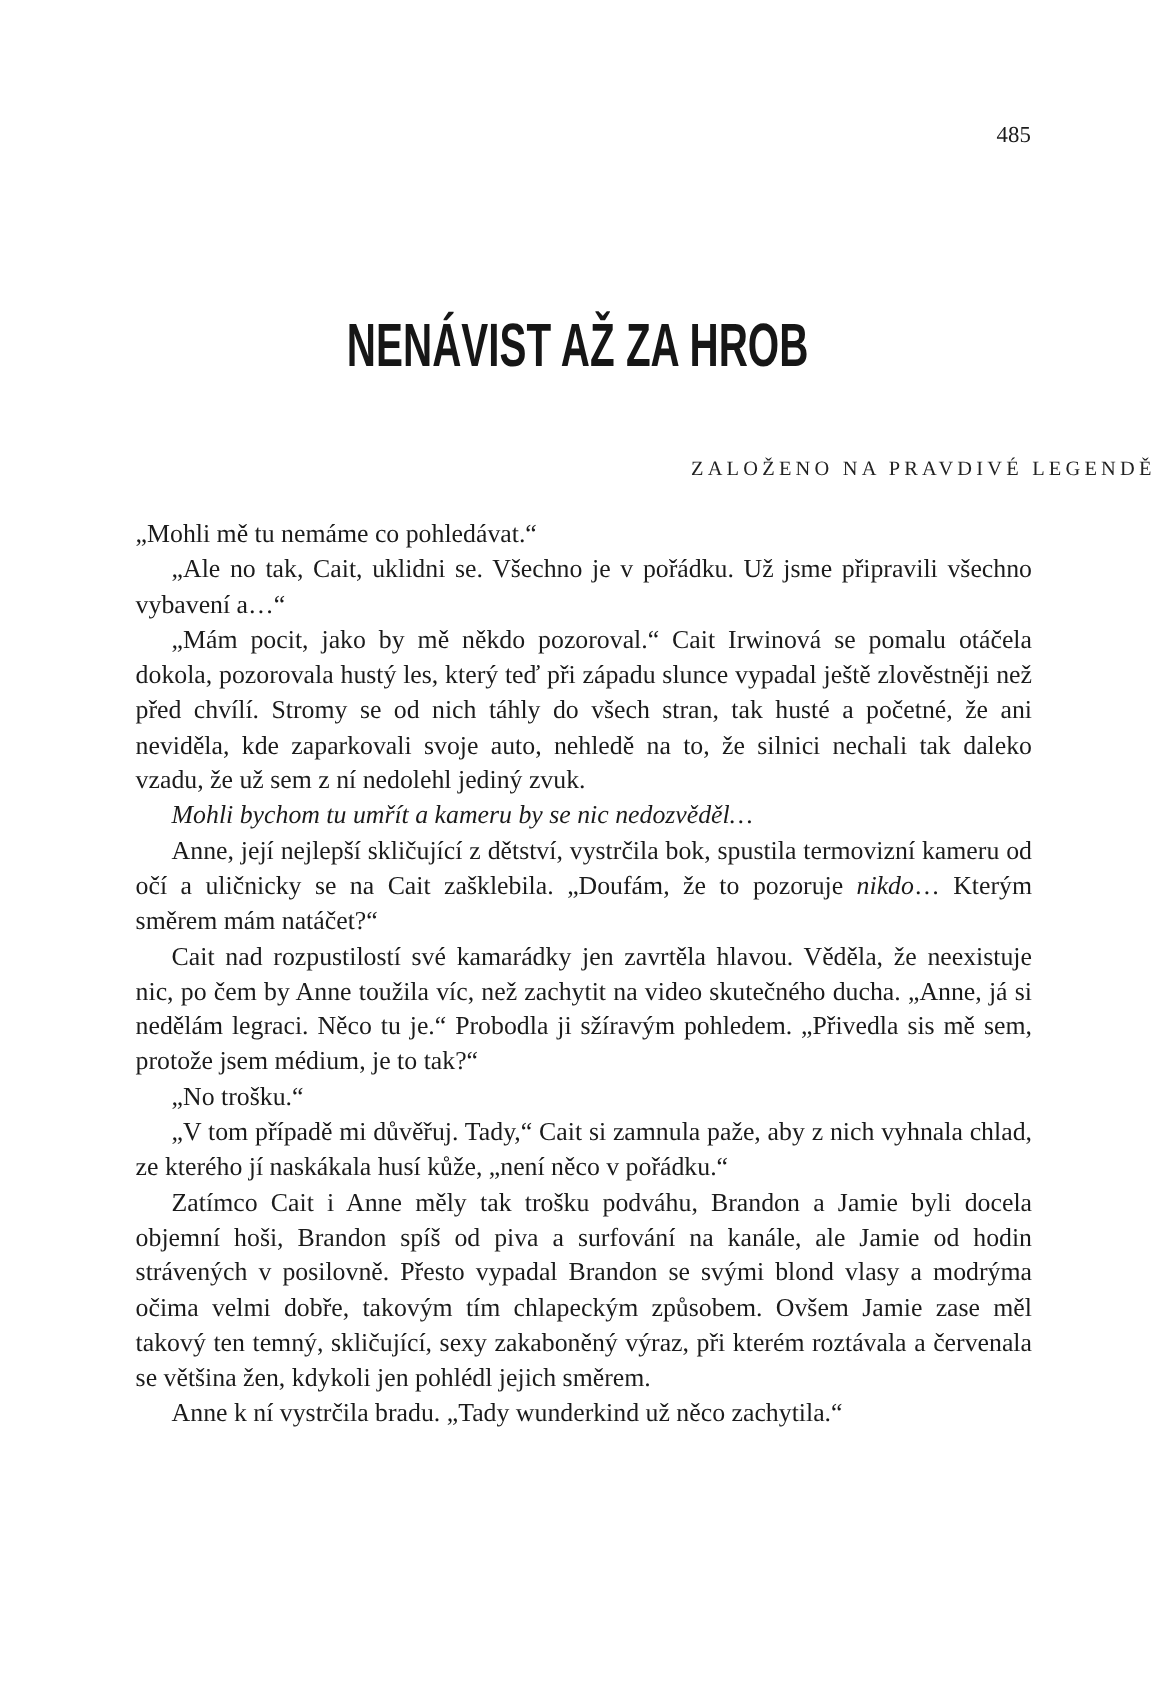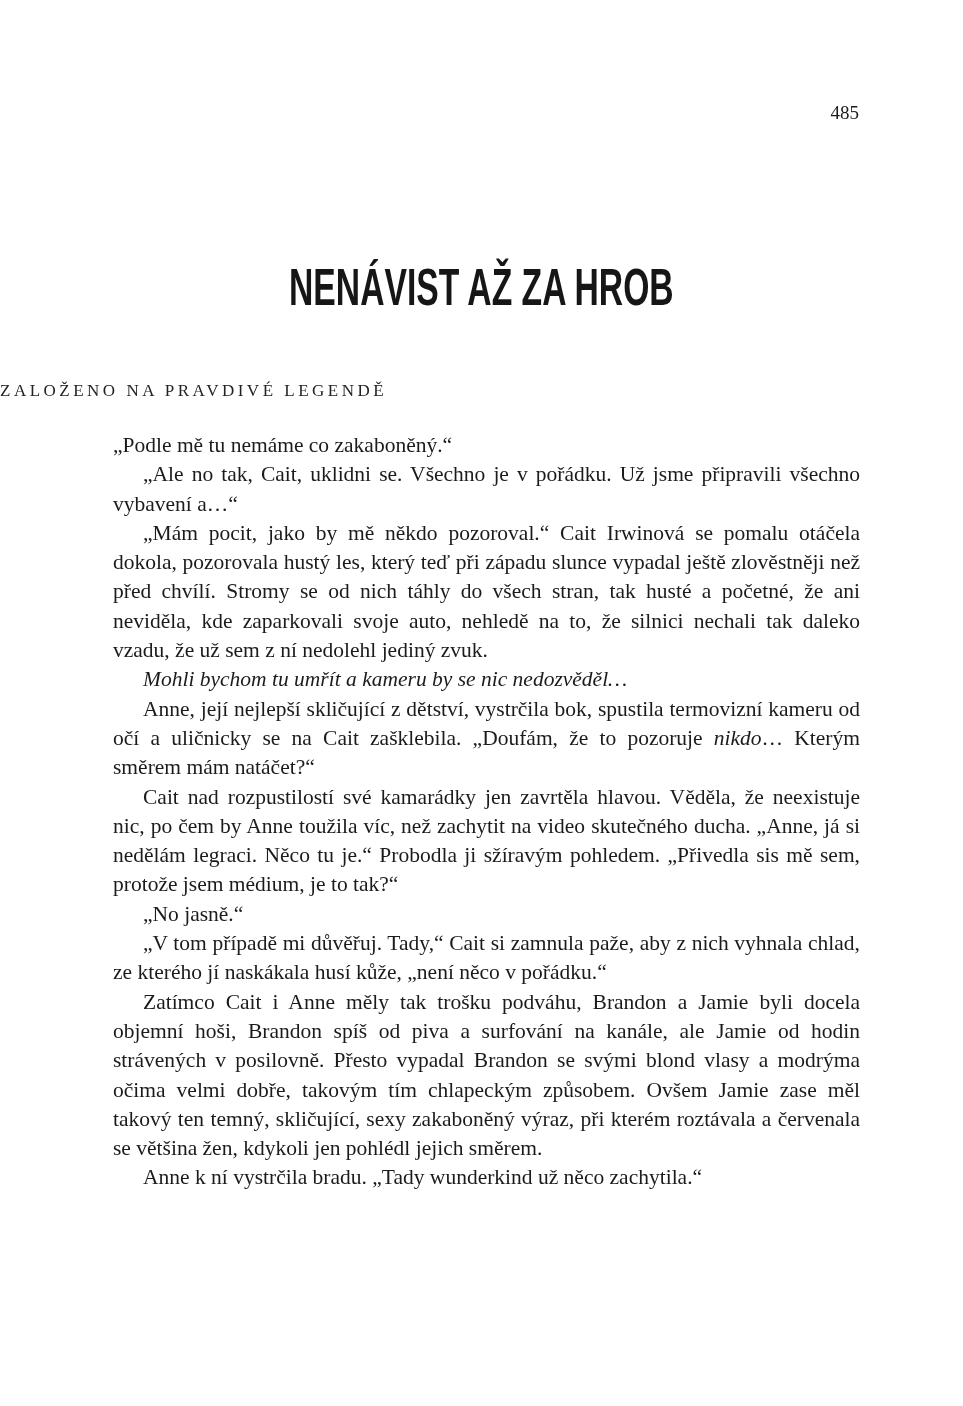--- a/index.html
+++ b/index.html
@@ -46,21 +46,21 @@
     letter-spacing: 0px;
     color: #161616;
     transform: scaleX(0.66);
     transform-origin: center top;
   }
   .chapter-subtitle {
     position: absolute;
     top: 349px;
     left: 0;
     width: 100%;
-    text-align: left;
+    text-align: right;
     font-family: "Liberation Serif", serif;
     font-size: 17px;
     letter-spacing: 3.5px;
     color: #222222;
   }
   .story-text {
     position: absolute;
     left: 113px;
     top: 399px;
     width: 747px;
@@ -88,25 +88,25 @@
 
   <div class="page-number">485</div>
 
   <div class="chapter-title-wrap">
     <span class="chapter-title">NENÁVIST AŽ ZA HROB</span>
   </div>
 
   <div class="chapter-subtitle">ZALOŽENO NA PRAVDIVÉ LEGENDĚ</div>
 
   <div class="story-text">
-      <p><span>„Podle mě tu nemáme co zakaboněný.“</span></p>
+      <p><span>„Mohli mě tu nemáme co pohledávat.“</span></p>
       <p class="indent"><span>„Ale no tak, Cait, uklidni se. Všechno je v pořádku. Už jsme připravili všechno vybavení a…“</span></p>
       <p class="indent"><span>„Mám pocit, jako by mě někdo pozoroval.“ Cait Irwinová se pomalu otáčela dokola, pozorovala hustý les, který teď při západu slunce vypadal ještě zlověstněji než před chvílí. Stromy se od nich táhly do všech stran, tak husté a početné, že ani neviděla, kde zaparkovali svoje auto, nehledě na to, že silnici nechali tak daleko vzadu, že už sem z ní nedolehl jediný zvuk.</span></p>
       <p class="indent"><em>Mohli bychom tu umřít a kameru by se nic nedozvěděl…</em></p>
       <p class="indent"><span>Anne, její nejlepší skličující z dětství, vystrčila bok, spustila termovizní kameru od očí a uličnicky se na Cait zašklebila. „Doufám, že to pozoruje </span><em>nikdo</em><span>… Kterým směrem mám natáčet?“</span></p>
       <p class="indent"><span>Cait nad rozpustilostí své kamarádky jen zavrtěla hlavou. Věděla, že neexistuje nic, po čem by Anne toužila víc, než zachytit na video skutečného ducha. „Anne, já si nedělám legraci. Něco tu je.“ Probodla ji sžíravým pohledem. „Přivedla sis mě sem, protože jsem médium, je to tak?“</span></p>
-      <p class="indent"><span>„No jasně.“</span></p>
+      <p class="indent"><span>„No trošku.“</span></p>
       <p class="indent"><span>„V tom případě mi důvěřuj. Tady,“ Cait si zamnula paže, aby z nich vyhnala chlad, ze kterého jí naskákala husí kůže, „není něco v pořádku.“</span></p>
       <p class="indent"><span>Zatímco Cait i Anne měly tak trošku podváhu, Brandon a Jamie byli docela objemní hoši, Brandon spíš od piva a surfování na kanále, ale Jamie od hodin strávených v posilovně. Přesto vypadal Brandon se svými blond vlasy a modrýma očima velmi dobře, takovým tím chlapeckým způsobem. Ovšem Jamie zase měl takový ten temný, skličující, sexy zakaboněný výraz, při kterém roztávala a červenala se většina žen, kdykoli jen pohlédl jejich směrem.</span></p>
       <p class="indent"><span>Anne k ní vystrčila bradu. „Tady wunderkind už něco zachytila.“</span></p>
     </div>
 
 </div>
 
 </body></html>

